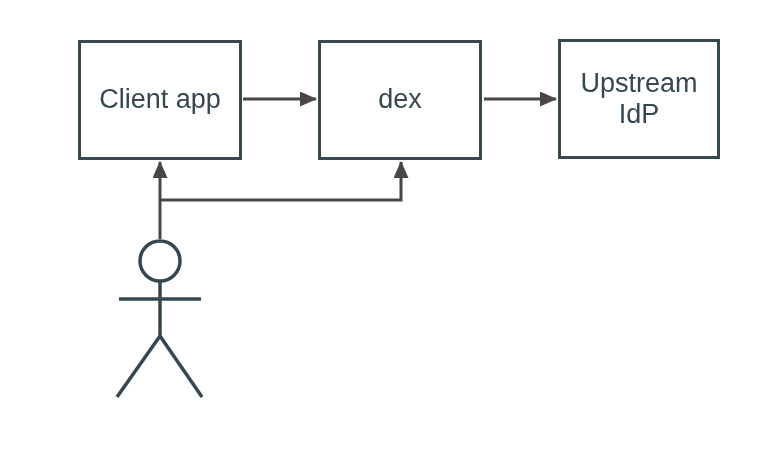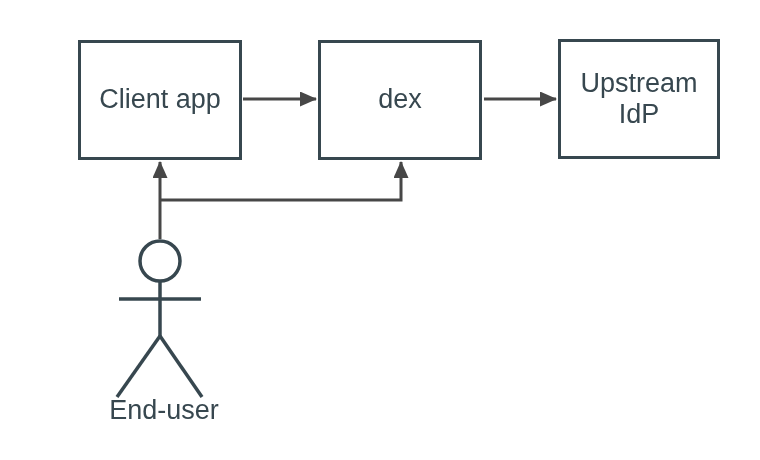--- a/index.html
+++ b/index.html
@@ -92,15 +92,14 @@
   </div>
 
   <div class="node" id="node-upstream">
     <span>Upstream IdP</span>
   </div>
 
   <div class="node" id="node-dex">
     <span>dex</span>
   </div>
 
-  <div class="actor-label">End-user</div>
 
 </div>
 
 </body></html>

